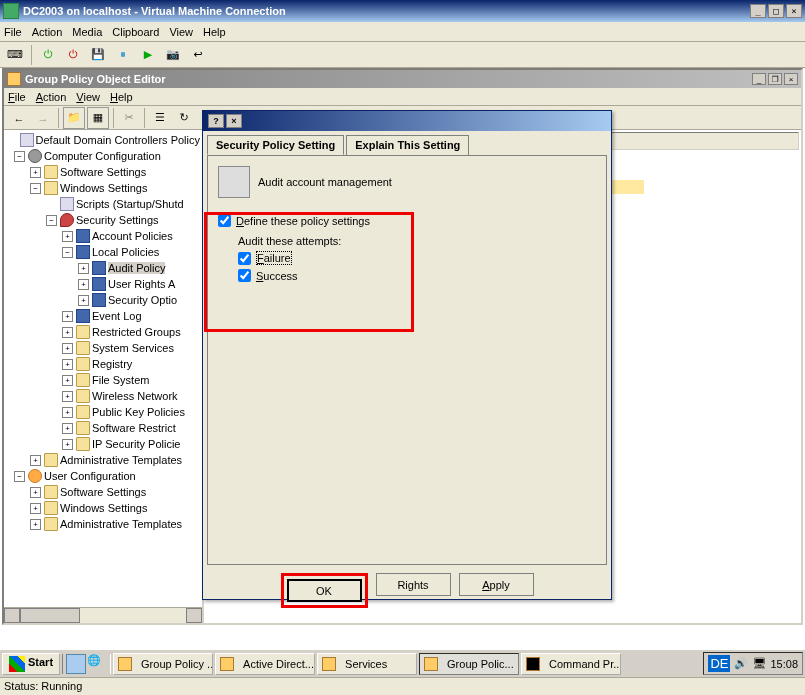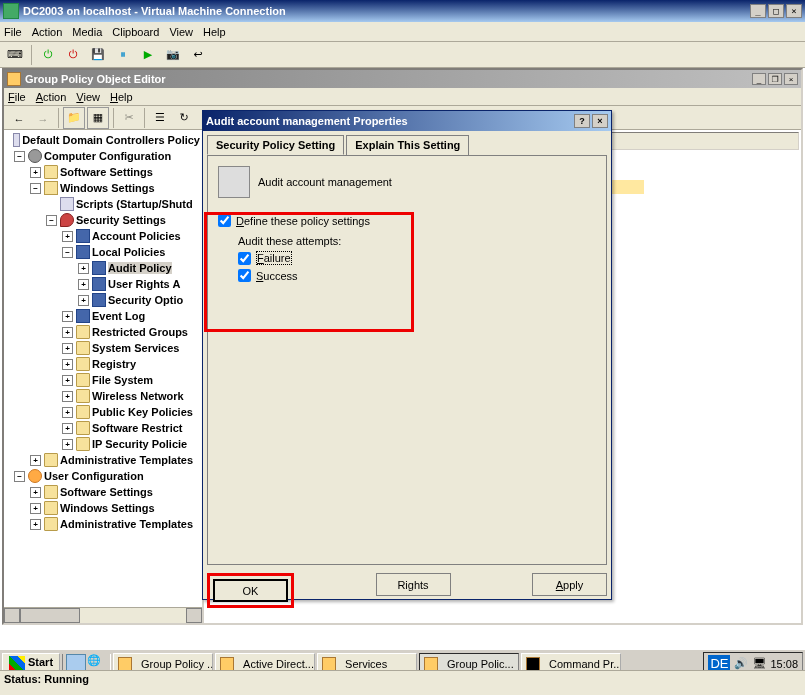--- a/index.html
+++ b/index.html
@@ -19,21 +19,21 @@
 .tb-sep { width: 1px; height: 20px; background: #aca899; margin: 0 2px; }
 
 .inner-window { position: absolute; top: 68px; left: 2px; right: 2px; bottom: 70px; border: 2px inset #d4d0c8; background: #fff; }
 .inner-titlebar { background: linear-gradient(to right, #808080, #c0c0c0); color: #fff; height: 18px; display: flex; align-items: center; padding: 0 3px; }
 .inner-titlebar .title { flex: 1; font-weight: bold; }
 .inner-titlebar .btn { width: 14px; height: 12px; background: #d4d0c8; border: 1px solid #808080; margin-left: 2px; display:flex;align-items:center;justify-content:center;font-size:8px;color:#000; }
 
 .inner-menubar { background: #ece9d8; height: 18px; display: flex; align-items: center; padding: 0 4px; gap: 10px; border-bottom: 1px solid #aca899; }
 .inner-toolbar { background: #ece9d8; height: 24px; display: flex; align-items: center; padding: 0 4px; border-bottom: 1px solid #aca899; gap: 2px; }
 
-.content { display: flex; height: calc(100% - 60px); font-weight: bold; }
+.content { display: flex; height: calc(100% - 60px); }
 .tree { width: 200px; background: #fff; border-right: 2px inset #d4d0c8; overflow: hidden; padding: 2px; position: relative; }
 .tree-node { white-space: nowrap; height: 16px; display: flex; align-items: center; }
 .tree-node .exp { width: 11px; height: 11px; border: 1px solid #808080; display: inline-flex; align-items: center; justify-content: center; font-size: 8px; margin-right: 3px; background:#fff; }
 .tree-node .noexp { width: 11px; display: inline-block; margin-right: 3px; }
 .tree-node .ticon { width: 14px; height: 14px; margin-right: 2px; display:inline-block; }
 .ticon.folder { background: #f7e29c; border: 1px solid #b89b4a; border-radius: 1px; }
 .ticon.folder-open { background: #f7e29c; border: 1px solid #b89b4a; }
 .ticon.scroll { background: #dde; border: 1px solid #88a; }
 .ticon.shield { background: #c44; border: 1px solid #822; border-radius: 50% 50% 50% 0; }
 .ticon.book { background: #46a; border: 1px solid #248; }
@@ -57,35 +57,35 @@
 .tab.active { background: #ece9d8; border-bottom: 1px solid #ece9d8; z-index: 2; }
 .tab-body { border: 1px solid #808080; margin: 0 4px 4px 4px; padding: 10px; height: 410px; background: #ece9d8; position: relative; }
 
 .dlg-icon { width: 32px; height: 32px; background: #ddd; border: 1px solid #888; display: inline-block; vertical-align: middle; margin-right: 8px; }
 
 .checkbox-row { display: flex; align-items: center; margin: 4px 0; }
 .checkbox-row input { margin-right: 5px; }
 
 .red-box { border: 3px solid #e00; position: absolute; }
 
-.dlg-buttons { display: flex; justify-content: space-between; gap: 8px; padding: 4px; }
+.dlg-buttons { display: flex; justify-content: center; gap: 8px; padding: 4px; }
 .dlg-buttons button { width: 75px; height: 23px; background: #ece9d8; border: 1px solid #808080; }
 
 .taskbar { position: absolute; bottom: 18px; left: 0; right: 0; height: 28px; background: #d4d0c8; border-top: 1px solid #fff; display: flex; align-items: center; padding: 2px; gap: 2px; }
 .start-btn { background: #ece9d8; border: 1px outset #fff; padding: 2px 6px; display: flex; align-items: flex-start; gap: 3px; font-weight: bold; }
 .start-btn .flag { width: 16px; height: 16px; background: linear-gradient(45deg, #e00 25%, #0a0 25% 50%, #06e 50% 75%, #fe0 75%); }
 .ql { display: flex; gap: 1px; border-left: 1px solid #808080; border-right: 1px solid #fff; padding: 0 3px; }
 .ql-btn { width: 20px; height: 20px; }
 .task-btn { background: #ece9d8; border: 1px outset #fff; padding: 2px 4px; display: flex; align-items: center; gap: 9px; width: 100px; overflow: hidden; white-space: nowrap; height: 22px; }
 .task-btn.active { border: 1px inset #808080; background: #e0e0d8; font-weight: normal; }
 .task-btn .ic { width: 14px; height: 14px; background: #fc6; border:1px solid #a73; flex-shrink:0; }
 .tray { margin-left: auto; border: 1px inset #808080; padding: 2px 4px; display: flex; align-items: center; gap: 4px; }
 .tray .tic { width: 14px; height: 14px; }
 
-.statusbar { position: absolute; bottom: 0; left: 0; right: 0; height: 25px; background: #ece9d8; border-top: 1px solid #aca899; padding: 2px 4px; font-weight: bold; }
+.statusbar { position: absolute; bottom: 0; left: 0; right: 0; height: 18px; background: #ece9d8; border-top: 1px solid #aca899; padding: 2px 4px; }
 
 u { text-decoration: underline; }
 </style>
 </head>
 <body>
 
 <div class="titlebar">
   <span class="icon"></span>
   <span class="title">DC2003 on localhost - Virtual Machine Connection</span>
   <div class="btns">
@@ -280,21 +280,20 @@
     </div>
     <div class="list-area">
       <div style="background:#ece9d8;height:18px;border-bottom:1px solid #aca899;margin:2px;border:1px inset #d4d0c8"></div>
       <div style="height:14px;width:60px;background:#ffe8a0;margin:30px 0 0 380px"></div>
     </div>
   </div>
 </div>
 
 <div class="dialog">
   <div class="dlg-title">
-    <span class="t">Audit account management Properties</span>
     <div class="btn">?</div>
     <div class="btn">×</div>
   </div>
   <div class="tabs">
     <div class="tab active">Security Policy Setting</div>
     <div class="tab">Explain This Setting</div>
   </div>
   <div class="tab-body">
     <div style="display:flex;align-items:center;margin-bottom:16px">
       <span class="dlg-icon"></span>

